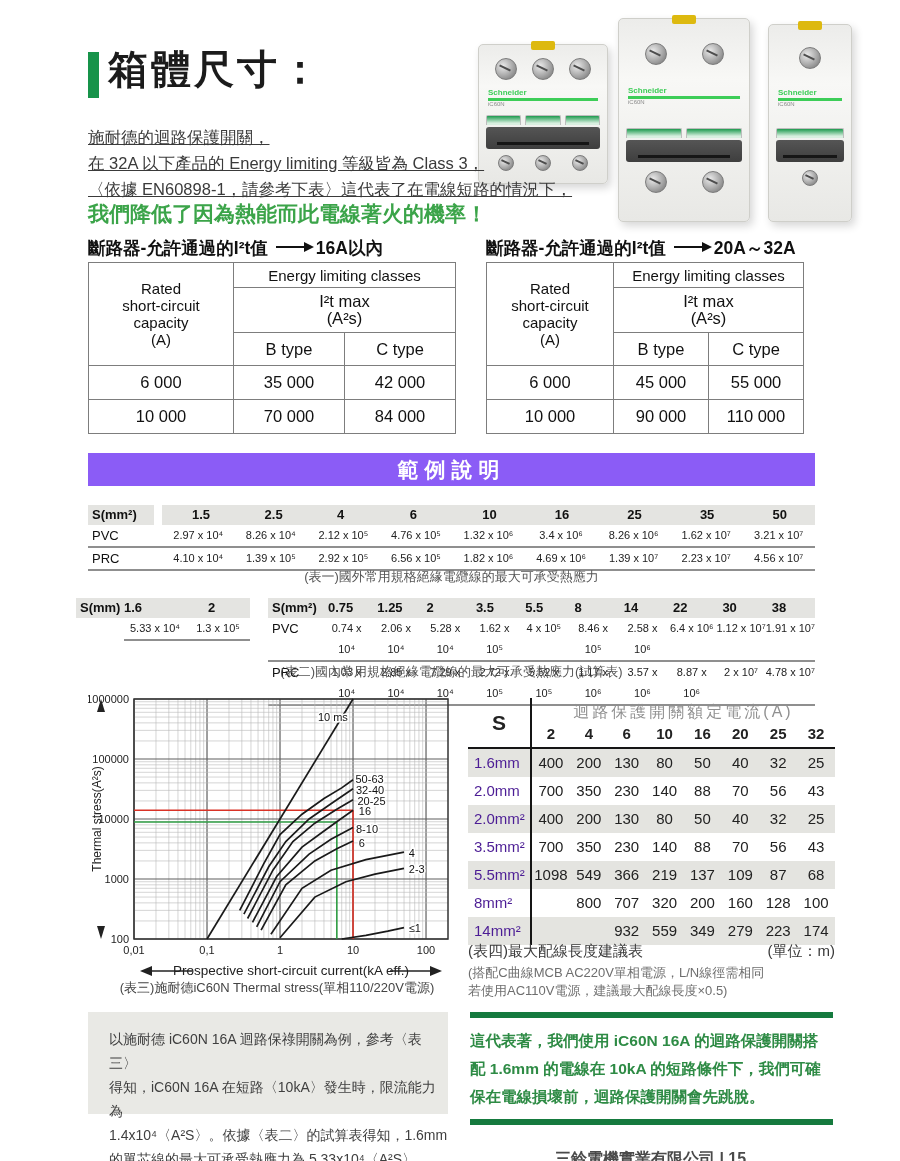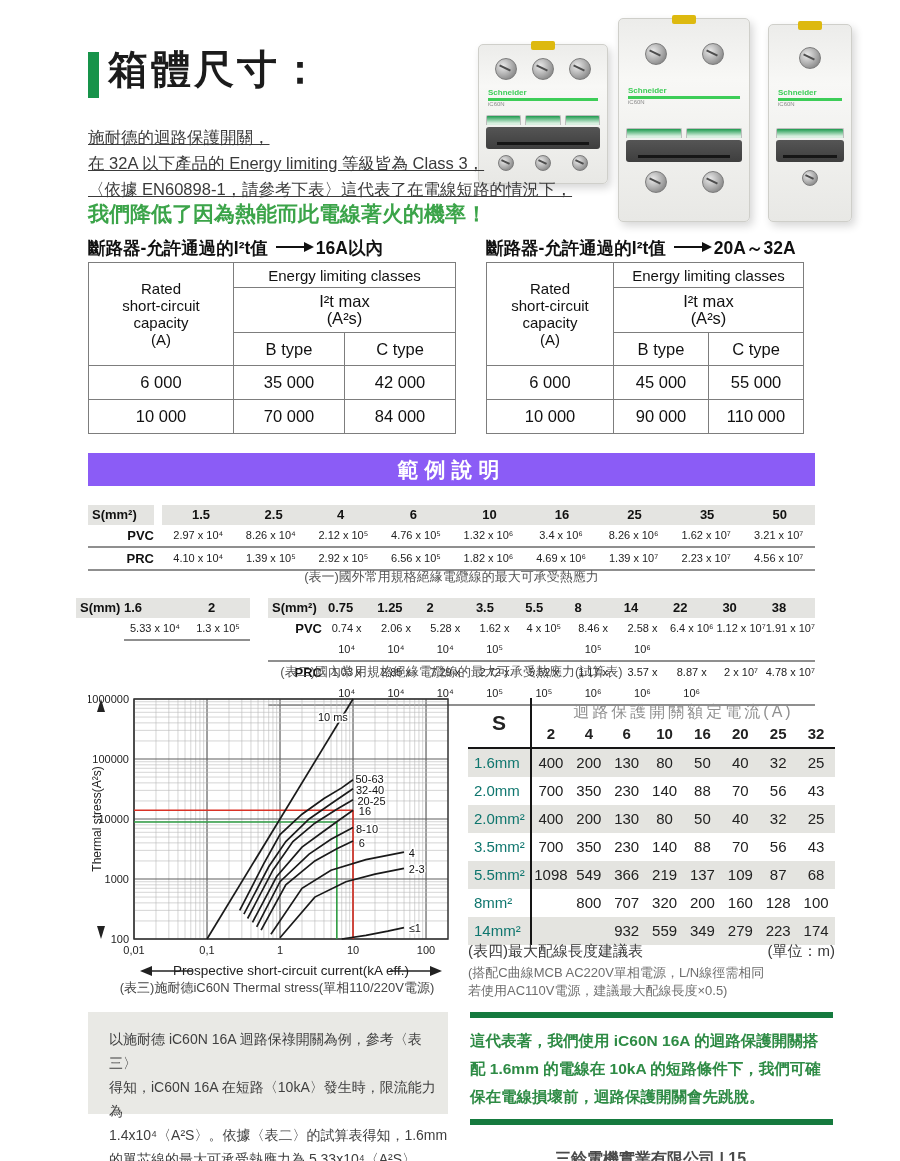--- a/index.html
+++ b/index.html
@@ -59,39 +59,39 @@
   .banner{left:88px;top:453px;width:727px;height:33px;background:#8b5cf6;color:#fff;
           font-size:21px;font-weight:bold;text-align:center;line-height:33px;letter-spacing:6px;}
 
   
   .sheet{display:grid;}
   .sheet .hc{background:#e4e4e1;font-weight:bold;font-size:13px;color:#111;
              line-height:20px;height:20px;padding-left:30px;}
   .sheet .hl{background:#e4e4e1;font-weight:bold;font-size:13px;color:#111;
              line-height:20px;height:20px;padding-left:4px;}
   .sheet .sp{background:transparent;}
-  .sheet .lb{font-weight:bold;font-size:13px;color:#111;line-height:21px;padding-left:4px;text-align:right;}
+  .sheet .lb{font-weight:normal;font-size:13px;color:#111;line-height:21px;padding-left:4px;}
   .sheet .vc{font-size:11px;color:#222;line-height:21px;text-align:center;}
   .sheet .rb{border-bottom:2px solid #8f8f8f;}
   .cap{font-size:13px;color:#555;text-align:center;}
 
   
   .chart{left:88px;top:693px;width:378px;height:300px;}
   svg{font-family:"Liberation Sans",sans-serif;}
   .chart-cap{left:88px;top:979px;width:378px;text-align:center;font-size:13px;color:#444;}
 
   
   .t4{left:468px;top:698px;width:367px;display:grid;grid-template-columns:64px repeat(8,1fr);}
   .t4 .corner{grid-row:1/3;grid-column:1;display:flex;align-items:center;justify-content:center;
       font-size:21px;font-weight:bold;border-right:2px solid #151515;border-bottom:2px solid #151515;}
   .t4 .t4title{grid-column:2/10;text-align:center;font-size:16px;color:#909090;
       letter-spacing:3px;height:25px;line-height:27px;white-space:nowrap;}
   .t4 .hn{font-size:15px;font-weight:bold;text-align:center;height:24px;line-height:22px;
       border-bottom:2px solid #151515;}
-  .t4 .rl{font-size:15px;color:#0f766e;padding-left:6px;height:28px;line-height:28px;
+  .t4 .rl{font-size:15px;color:#4c1d95;padding-left:6px;height:28px;line-height:28px;
       border-right:2px solid #151515;}
   .t4 .rv{font-size:15px;color:#222;text-align:center;height:28px;line-height:28px;}
   .t4 .sh{background:#e4e4e0;}
   .t4cap{left:468px;top:942px;width:367px;display:flex;justify-content:space-between;
       font-size:15px;color:#3a3a3a;}
   .t4note{left:468px;top:964px;width:380px;font-size:13px;color:#6e6e6e;line-height:18px;}
 
   
   .graybox{left:88px;top:1012px;width:360px;height:102px;background:#e9e9e5;
       padding:15px 0 0 21px;box-sizing:border-box;font-size:14px;color:#3f3f3f;line-height:24px;}

